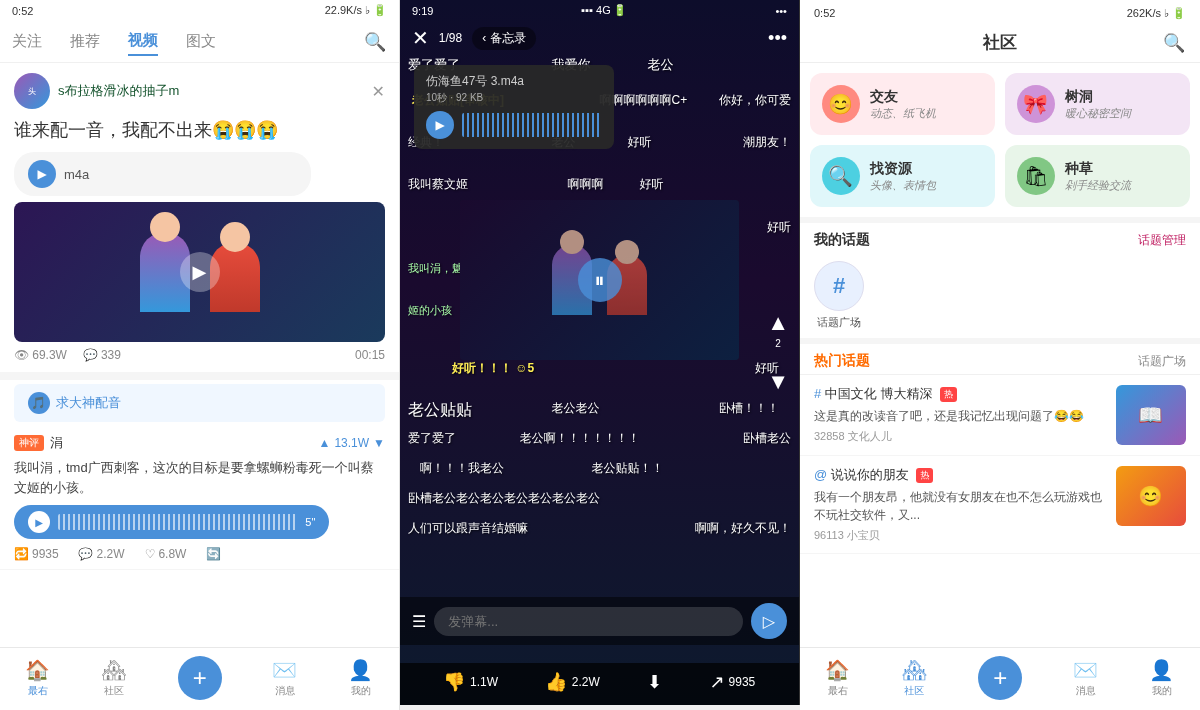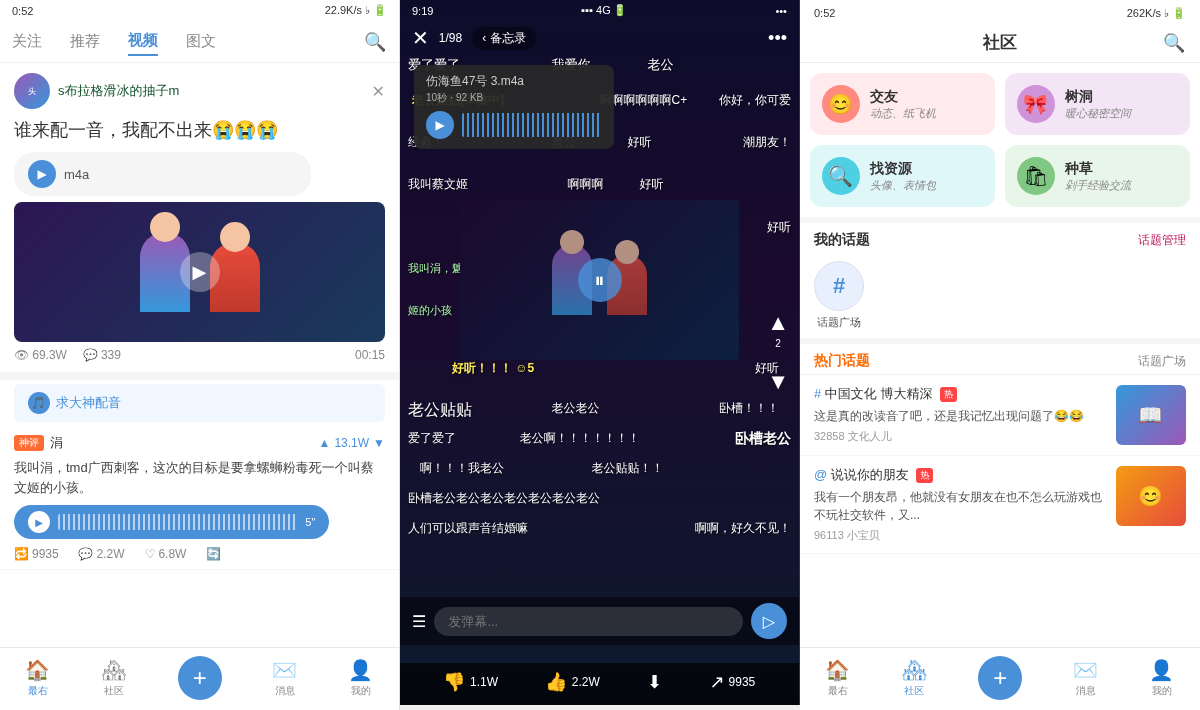--- a/index.html
+++ b/index.html
@@ -759,21 +759,21 @@
   </div>
 
   <div class="danmaku-layer" style="top:360px;height:200px;">
     <span class="danmaku" style="top:0%;left:10%;font-size:12px;color:#ffee55;font-weight:bold;margin-left:12px;">好听！！！ ☺5</span>
     <span class="danmaku" style="top:0%;right:5%;font-size:12px;">好听</span>
     <span class="danmaku" style="top:20%;left:2%;font-size:16px;">老公贴贴</span>
     <span class="danmaku" style="top:20%;left:38%;font-size:12px;">老公老公</span>
     <span class="danmaku" style="top:20%;right:5%;font-size:12px;">卧槽！！！</span>
     <span class="danmaku" style="top:35%;left:2%;font-size:12px;">爱了爱了</span>
     <span class="danmaku" style="top:35%;left:30%;font-size:12px;">老公啊！！！！！！！</span>
-    <span class="danmaku" style="top:35%;right:2%;font-size:14px;font-weight:bold;">卧槽老公</span>
+    <span class="danmaku" style="top:35%;right:2%;font-size:12px;">卧槽老公</span>
     <span class="danmaku" style="top:50%;left:5%;font-size:12px;">啊！！！我老公</span>
     <span class="danmaku" style="top:50%;left:48%;font-size:12px;">老公贴贴！！</span>
     <span class="danmaku" style="top:65%;left:2%;font-size:12px;">卧槽老公老公老公老公老公老公老公</span>
     <span class="danmaku" style="top:80%;left:2%;font-size:12px;">人们可以跟声音结婚嘛</span>
     <span class="danmaku" style="top:80%;right:2%;font-size:12px;">啊啊，好久不见！</span>
   </div>
 
   <div class="video-side-actions">
     <div class="side-action">
       <span class="icon">▲</span>

